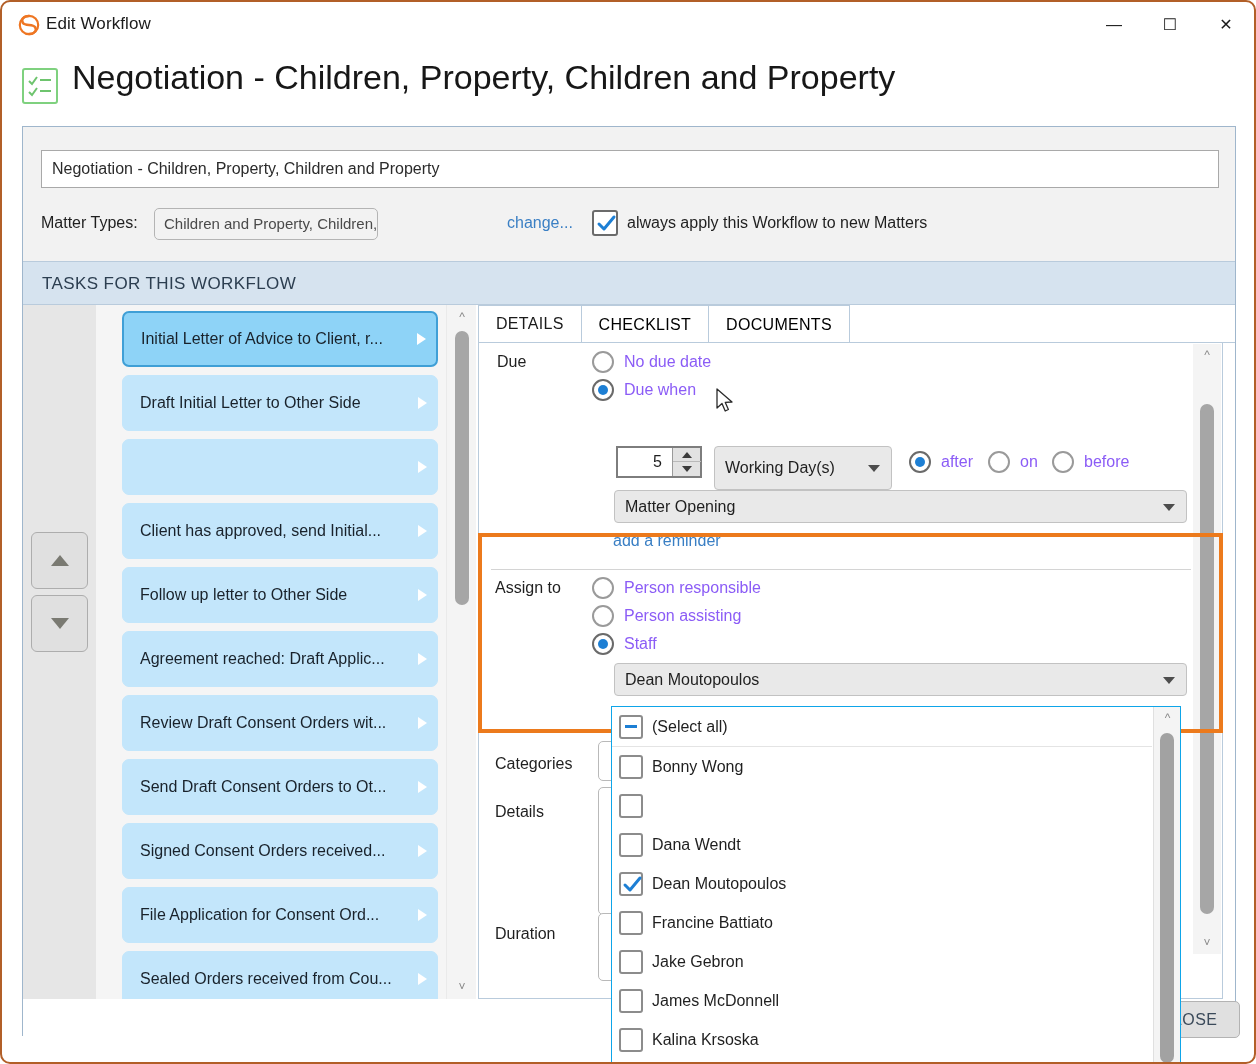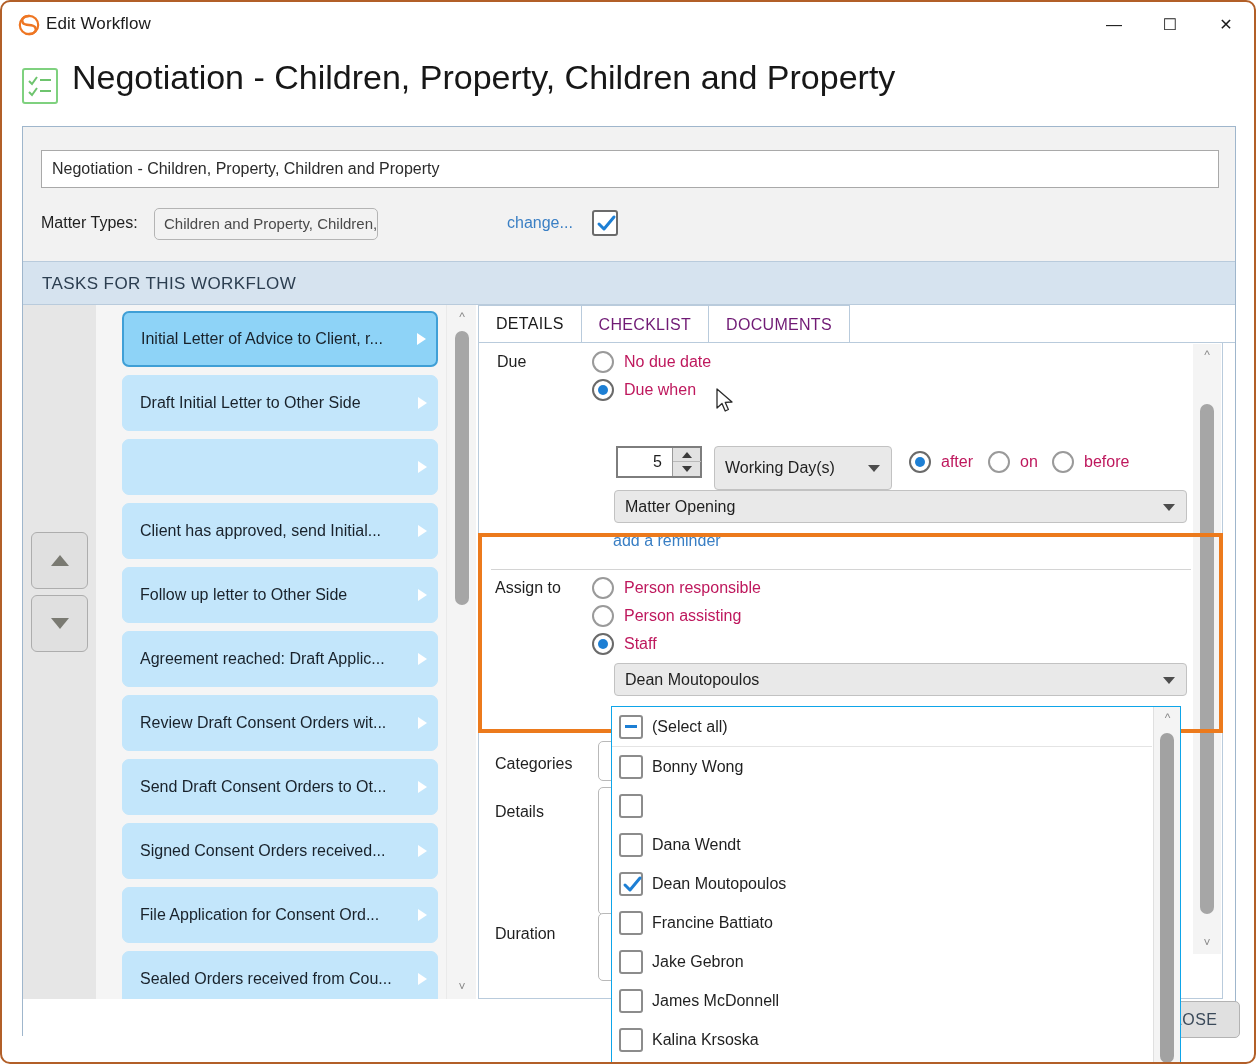--- a/index.html
+++ b/index.html
@@ -186,21 +186,21 @@
 
   
   .detail {
     position: absolute; left: 455px; top: 0; width: 757px; height: 694px;
     background: #ffffff;
   }
   .tabs { position: absolute; left: 0; top: 0; height: 38px; display: flex; }
   .tab {
     height: 38px; padding: 0 17px;
     display: flex; align-items: center;
-    font-size: 16px; color: #701a75; letter-spacing: .3px;
+    font-size: 16px; color: #000000; letter-spacing: .3px;
     border: 1px solid #b9cbdc; border-bottom: none;
     background: #ffffff; margin-right: -1px; cursor: default;
   }
   .tab.active { background: #ffffff; border-bottom: 1px solid #ffffff; color: #1a1a1a; }
   .tabline {
     position: absolute; left: 0; top: 37px; width: 757px; height: 1px; background: #b9cbdc;
   }
   .panel {
     position: absolute; left: 0; top: 38px; width: 745px; height: 656px;
     background: #ffffff; border: 1px solid #b9cbdc; border-top: none;
@@ -212,21 +212,21 @@
 
   .radio {
     position: absolute; width: 22px; height: 22px;
     border: 2px solid #9a9a9a; border-radius: 50%; background: #ffffff;
   }
   .radio.on { border-color: #6a6a6a; }
   .radio.on::after {
     content: ""; position: absolute; left: 4px; top: 4px;
     width: 10px; height: 10px; border-radius: 50%; background: #1d7fd4;
   }
-  .radio-label { position: absolute; font-size: 16px; color: #be185d; white-space: nowrap; }
+  .radio-label { position: absolute; font-size: 16px; color: #8b5cf6; white-space: nowrap; }
 
   .spin-box {
     position: absolute; left: 137px; top: 103px; width: 86px; height: 32px;
     border: 2px solid #7d7d7d; background: #ffffff;
   }
   .spin-val {
     position: absolute; left: 0; top: 0; width: 50px; height: 28px;
     line-height: 28px; text-align: right; padding-right: 6px;
     font-size: 16px; color: #1f1f1f;
   }
@@ -388,20 +388,21 @@
       <div class="fields">
         <div class="name-input">Negotiation - Children, Property, Children and Property</div>
         <div class="fld-label mt-label">Matter Types:</div>
         <div class="mt-value">Children and Property, Children, Property</div>
         <div class="mt-change">change...</div>
         <div class="mt-cb">
           <svg width="22" height="22" viewBox="0 0 22 22">
             <polyline points="3,11 8,16 18,4" fill="none" stroke="#1d7fd4" stroke-width="3" stroke-linecap="round" stroke-linejoin="round"></polyline>
           </svg>
         </div>
+        <div class="mt-cb-label">always apply this Workflow to new Matters</div>
       </div>
 
       <div class="sec-bar">
         <div class="t">TASKS FOR THIS WORKFLOW</div>
       </div>
 
       <div class="body-area">
 
         <div class="rail">
           <div class="rail-btn up">

